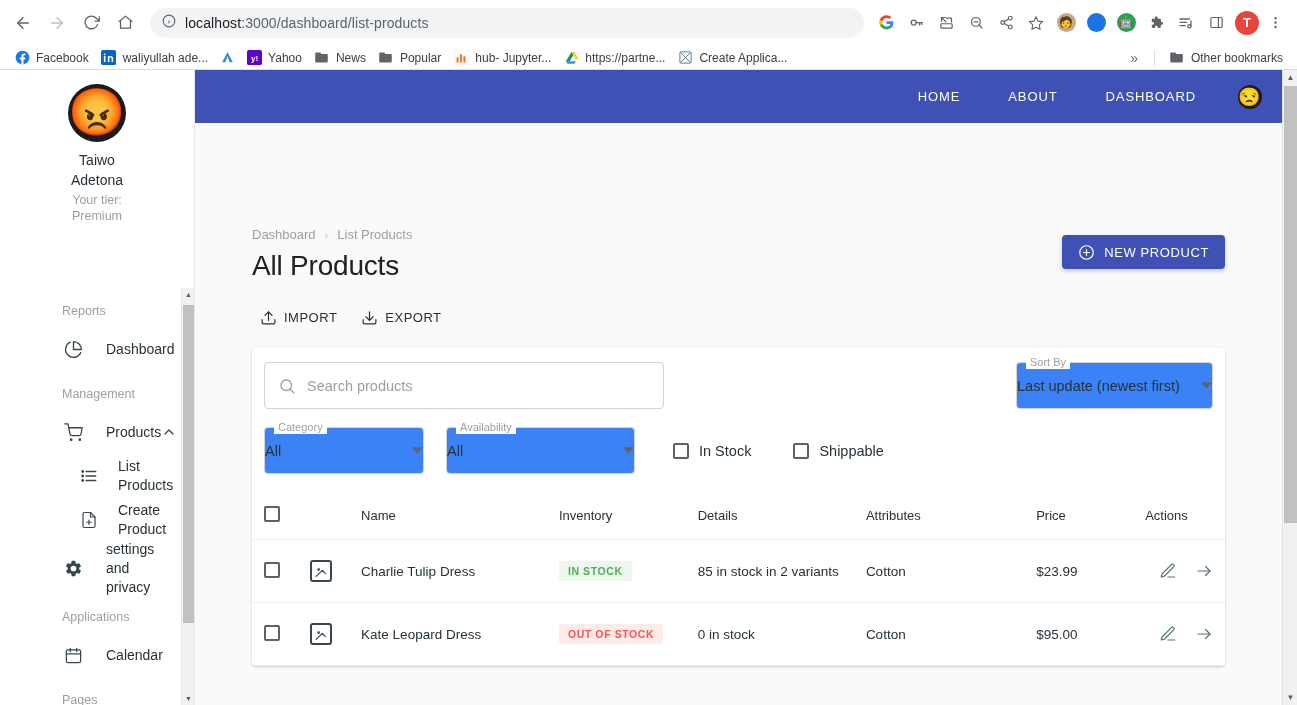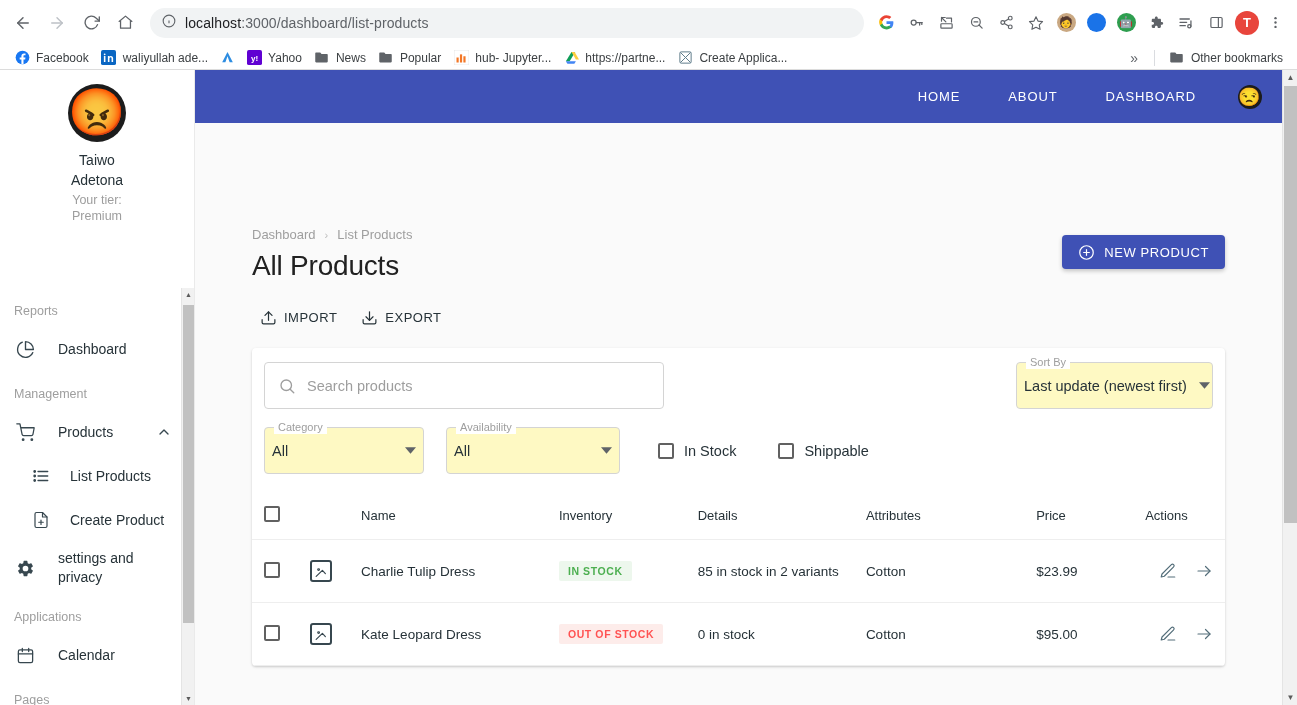--- a/index.html
+++ b/index.html
@@ -189,20 +189,21 @@
     max-width: 78px;
   }
 
   #sidebar-scroll {
     position: absolute;
     top: 218px;
     left: 0;
     width: 182px;
     height: 417px;
     overflow: hidden;
+    padding-left: 48px;
   }
 
   .nav-section-label {
     font-size: 12.5px;
     color: #9e9e9e;
     padding: 16px 0 9px 14px;
     line-height: 14px;
   }
 
   .nav-item {
@@ -406,23 +407,23 @@
   #search-input::placeholder { color: #9e9e9e; }
 
   
   .osel {
     position: relative;
     height: 47px;
     border: 1px solid #d4d4d4;
     border-radius: 4px;
     display: flex;
     align-items: center;
-    padding: 0 7px;
+    padding: 0 0;
     cursor: pointer;
-    background: #fef9c3;
+    background: #3b82f6;
   }
   .osel .osel-legend {
     position: absolute;
     top: -7px;
     left: 9px;
     background: #ffffff;
     padding: 0 4px;
     font-size: 11px;
     color: #9e9e9e;
     line-height: 13px;
@@ -443,21 +444,21 @@
   #sortby-sel { width: 197px; }
 
   #filters-row {
     display: flex;
     align-items: center;
     margin-top: 18px;
     gap: 8px;
     padding-bottom: 20px;
   }
   #cat-sel { width: 160px; }
-  #avail-sel { width: 174px; margin-left: 14px; }
+  #avail-sel { width: 189px; margin-left: 14px; }
 
   .cbx-group {
     display: flex;
     align-items: center;
     gap: 10px;
     margin-left: 30px;
     cursor: pointer;
   }
   .cbx {
     width: 16px; height: 16px;

